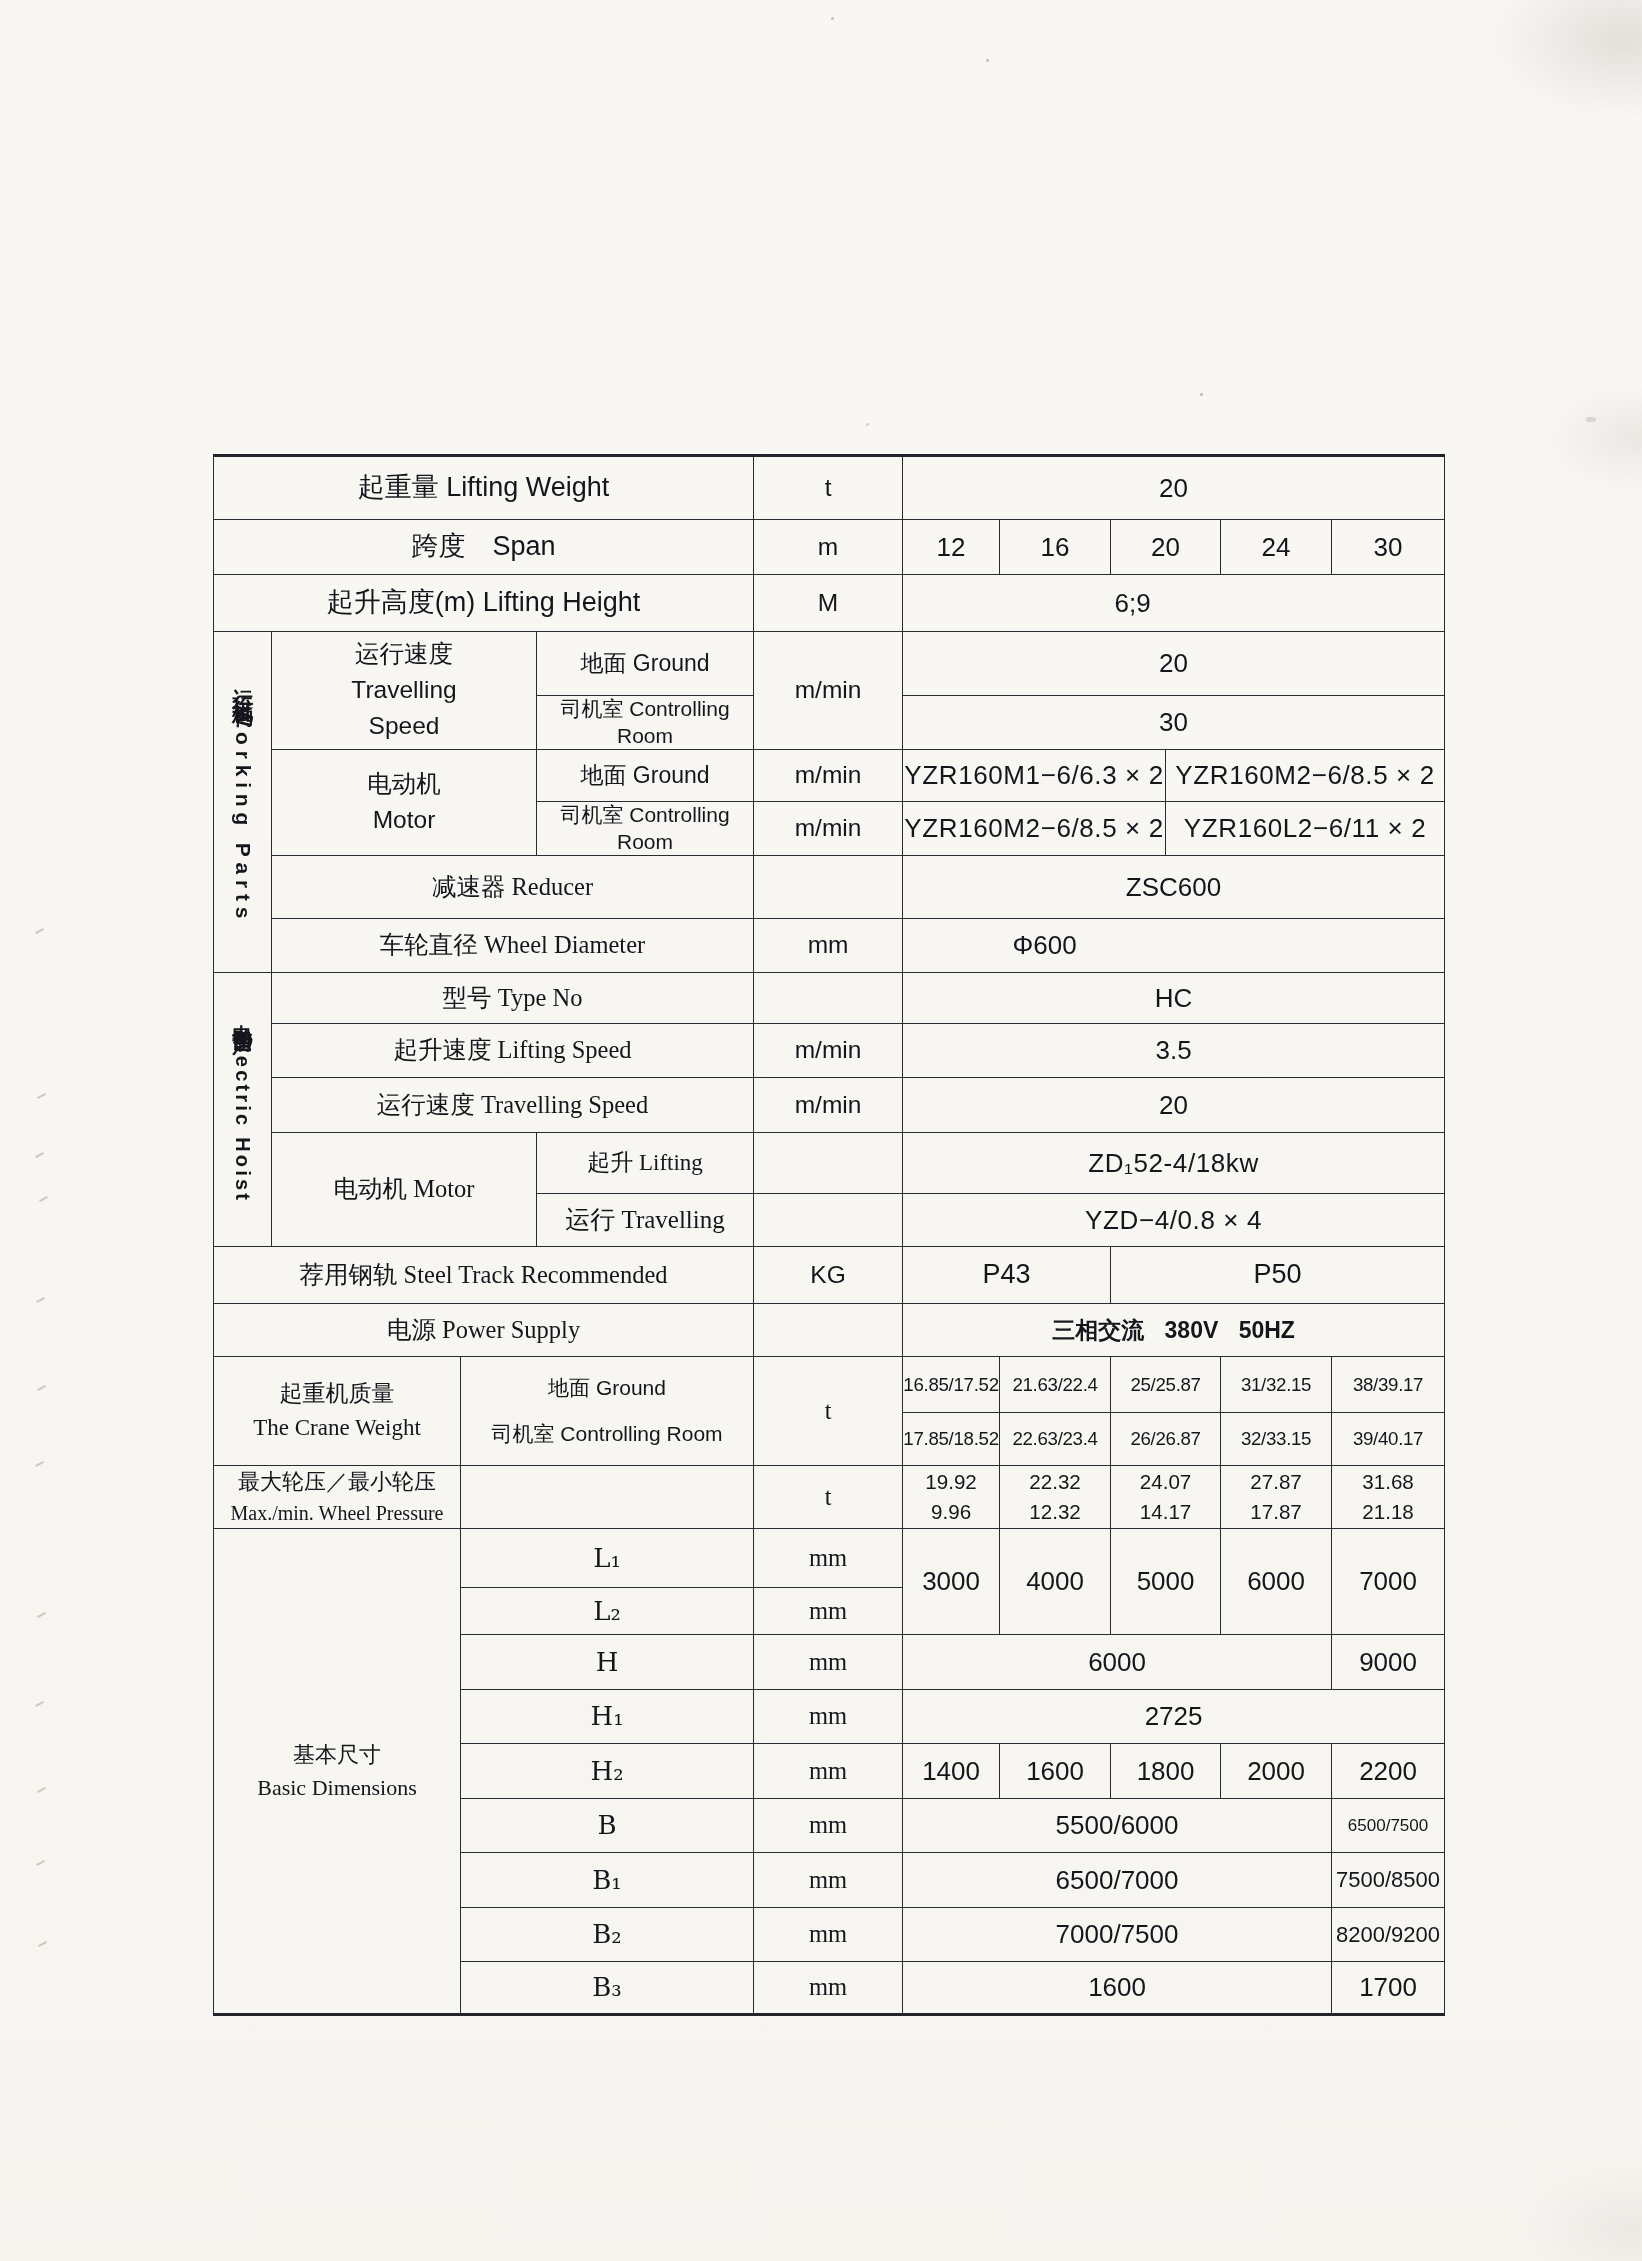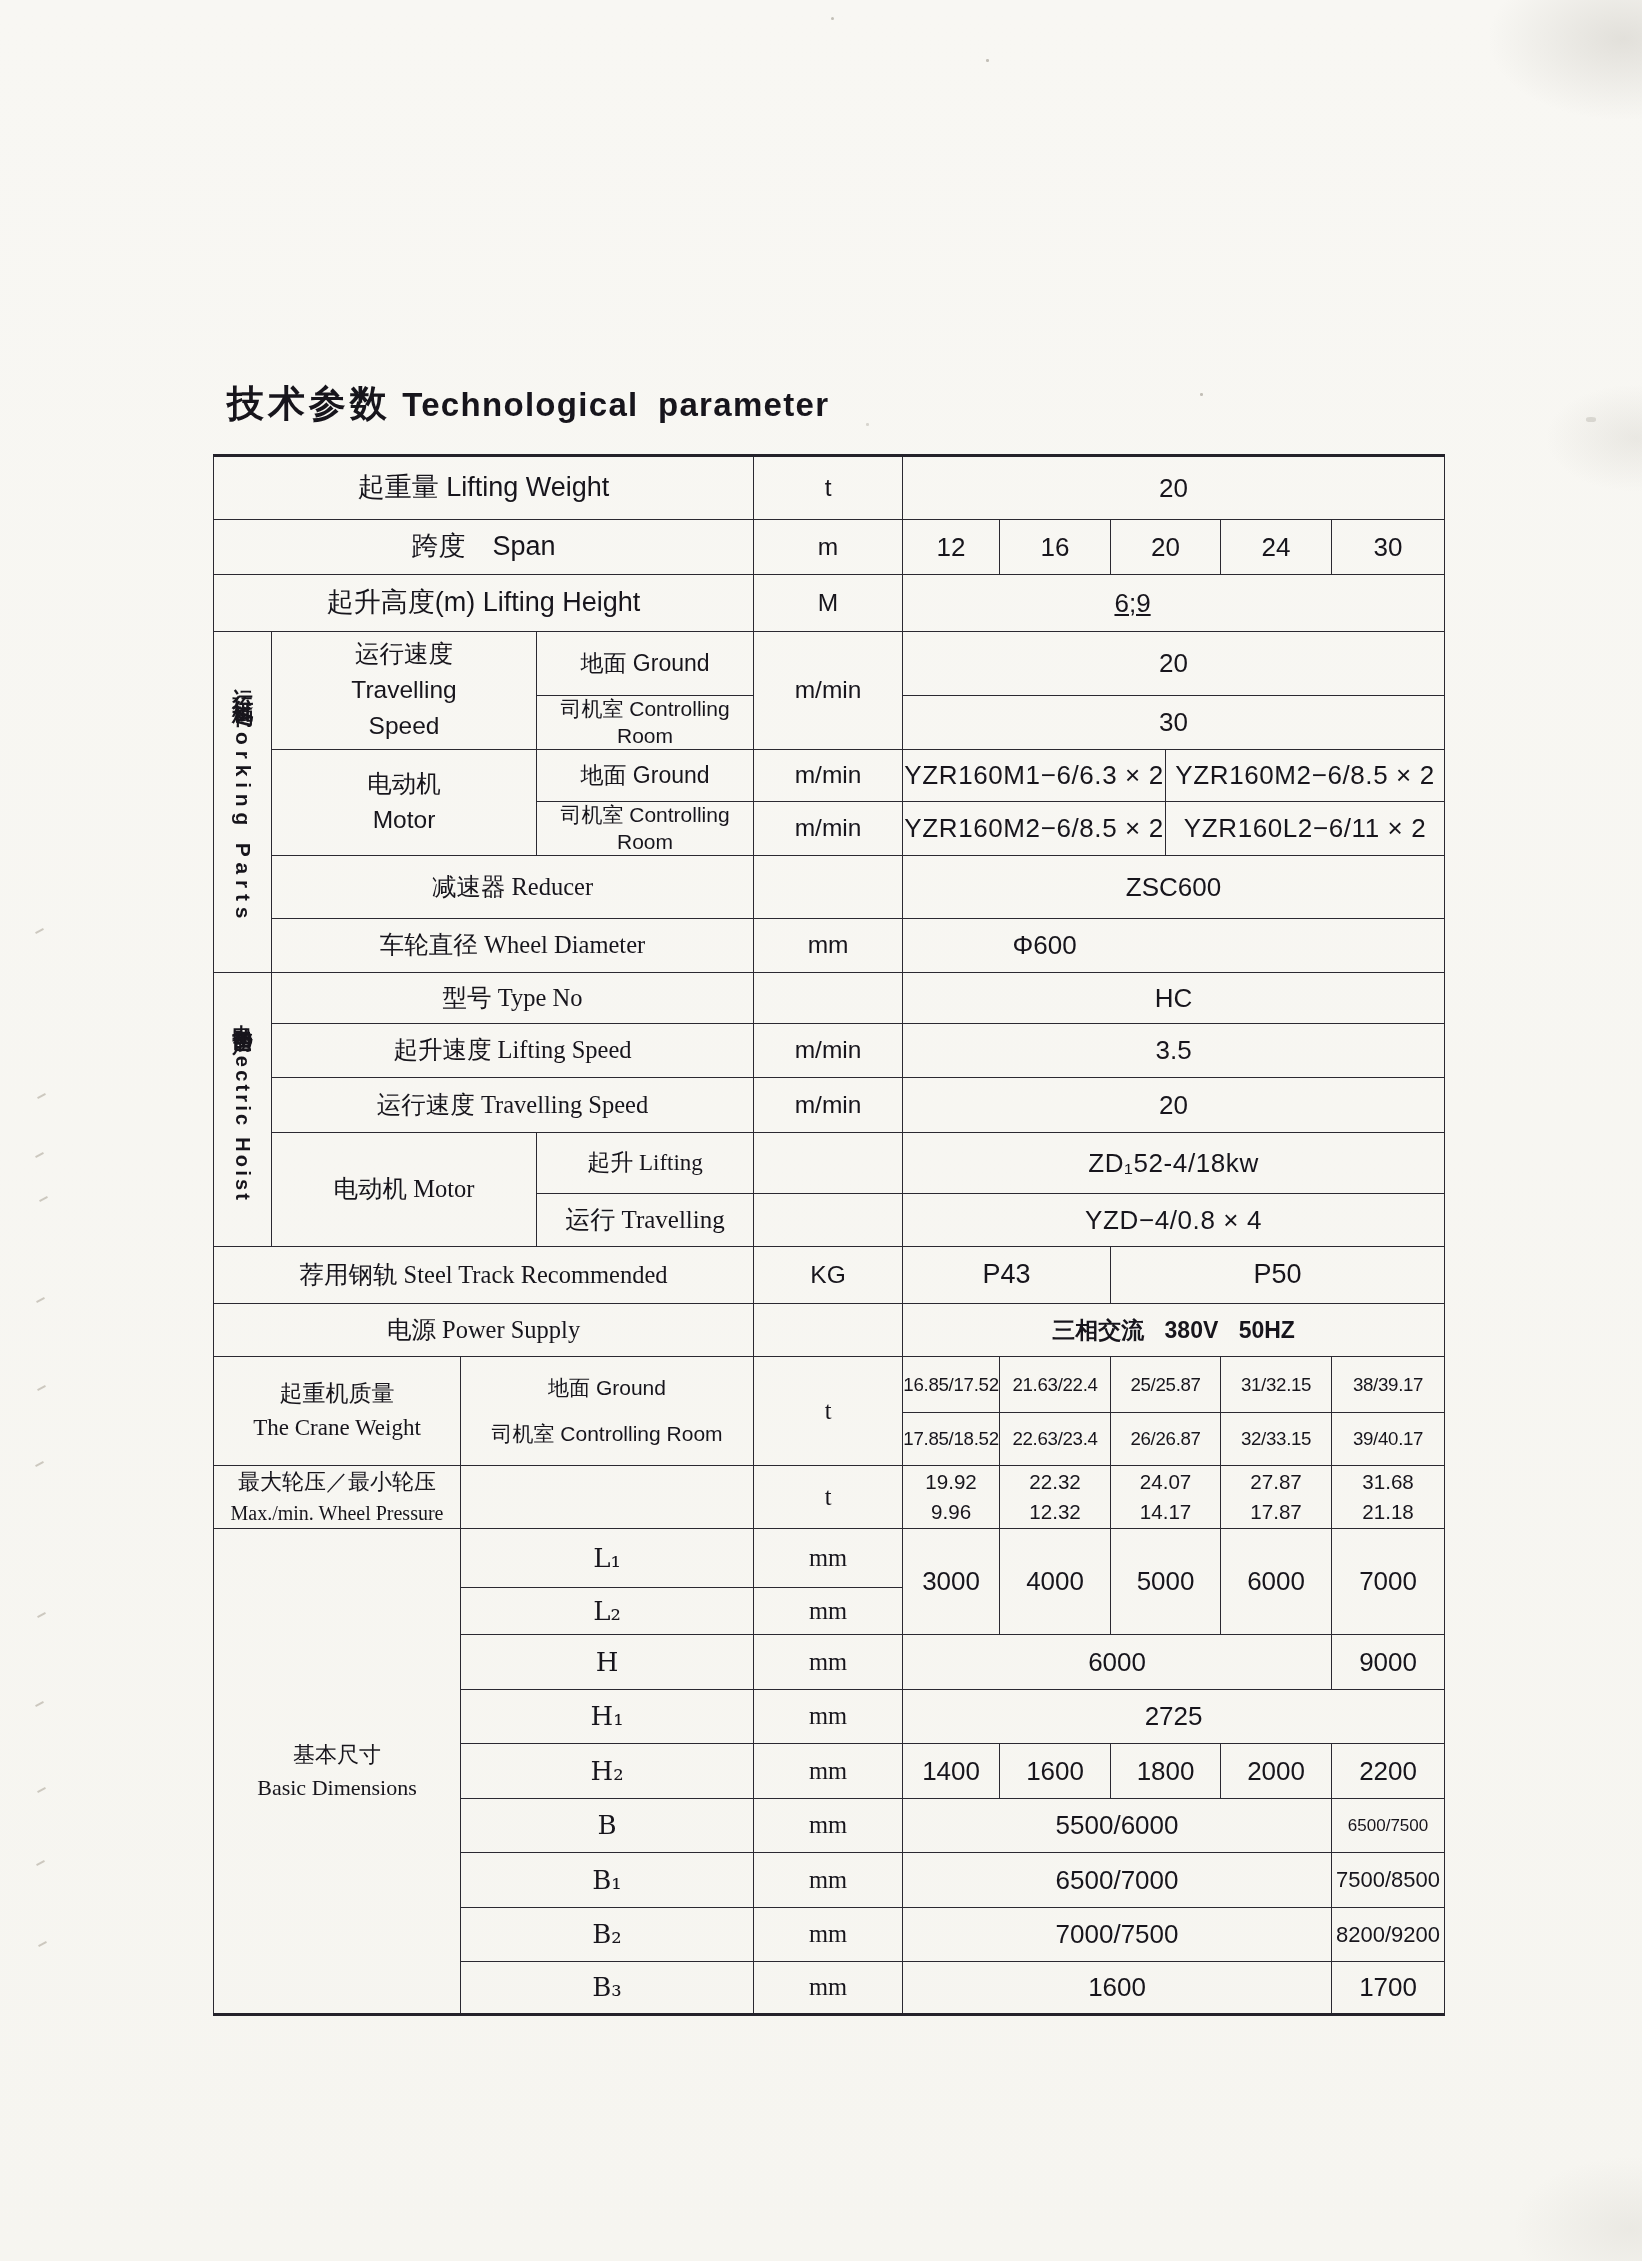--- a/index.html
+++ b/index.html
@@ -51,31 +51,28 @@
   .gap8  > div + div { margin-top:5.2px;text-align:center; }
   .gap30 > div + div { margin-top:19.3px; }
   .vcell { padding:0; }
   .vtext {
     display:inline-block;
     writing-mode:vertical-rl; text-orientation:mixed;
     white-space:nowrap; letter-spacing:5.8px;
     font-size:21px; font-weight:600;
   }
   .shiftL  { padding-right:258px; }
-  .shiftL2 { padding-right:82px;text-decoration:underline; }
+  .shiftL2 { padding-right:82px; }
   .lblspan { word-spacing:17px; }
 </style>
 </head>
 <body>
 
 <div class="page">
 
-  <div class="title">
-    <span class="zh">技术参数</span><span class="en">Technological parameter</span>
-  </div>
 
   <table class="spec">
     <colgroup>
       <col style="width:58px">
         <col style="width:189px">
         <col style="width:76px">
         <col style="width:217px">
       <col style="width:149px">
         <col style="width:97px">
         <col style="width:111px">

